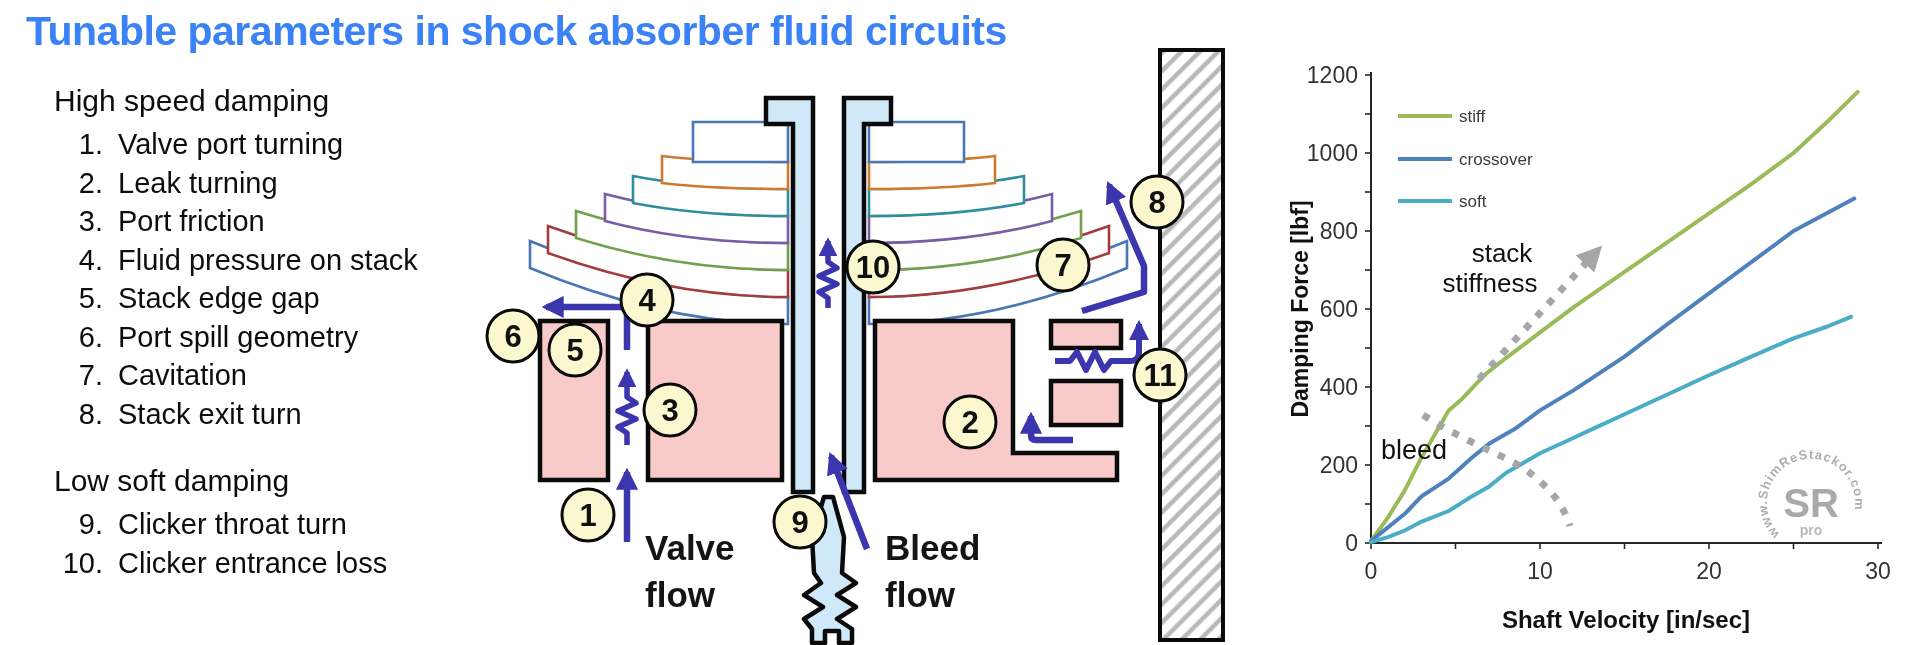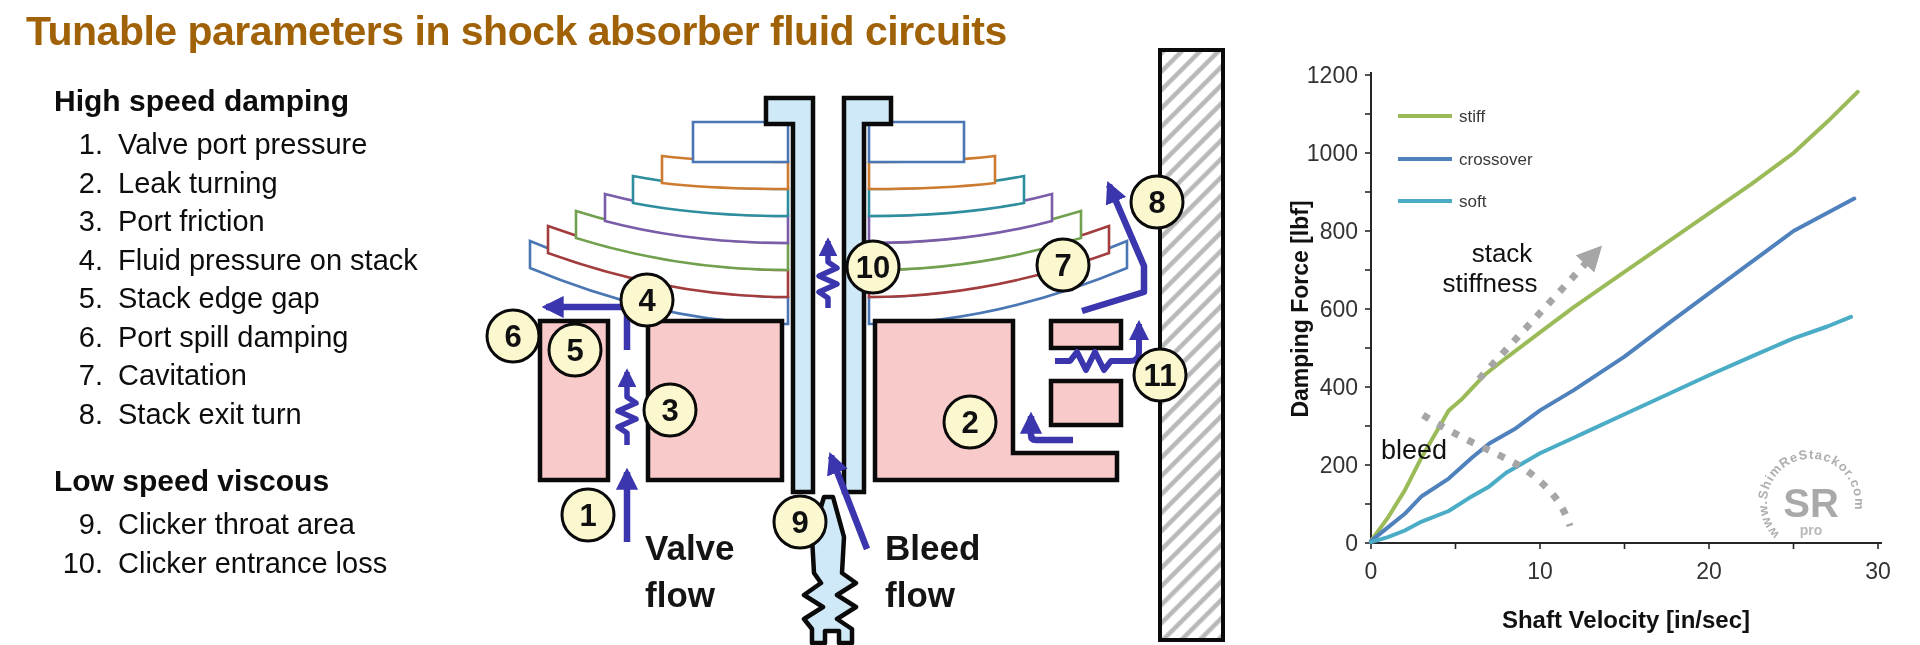--- a/index.html
+++ b/index.html
@@ -1,72 +1,72 @@
 <!DOCTYPE html>
 <html><head>
 <meta charset="utf-8">
 <style>
   html,body{margin:0;padding:0;background:#ffffff;}
   body{width:1920px;height:645px;overflow:hidden;font-family:"Liberation Sans",sans-serif;}
   .stage{position:absolute;left:0;top:0;width:1920px;height:645px;background:#fff;}
-  .title{position:absolute;left:26px;top:8px;font-size:41px;font-weight:bold;letter-spacing:-0.5px;color:#a16207;white-space:nowrap;}
+  .title{position:absolute;left:26px;top:8px;font-size:41px;font-weight:bold;letter-spacing:-0.5px;color:#3b82f6;white-space:nowrap;}
   .lists{position:absolute;left:40px;top:84px;width:440px;color:#0d0d0d;}
-  .lh{font-size:30px;font-weight:bold;margin:0 0 7px 14px;}
+  .lh{font-size:30px;font-weight:normal;margin:0 0 7px 14px;}
   .lh2{margin-top:31px;}
   .row{display:flex;font-size:29px;line-height:38.5px;}
   .num{width:78px;text-align:right;padding-right:15px;box-sizing:border-box;flex:none;}
   svg text{font-family:"Liberation Sans",sans-serif;}
   #diagram{position:absolute;left:430px;top:40px;}
   #chart{position:absolute;left:1280px;top:20px;}
 </style>
 </head>
 <body>
 
 <div class="stage">
 
   <div class="title">Tunable parameters in shock absorber fluid circuits</div>
 
   <div class="lists">
     <div class="lh">High speed damping</div>
     <div class="row">
         <span class="num">1.</span>
-        <span>Valve port pressure</span>
+        <span>Valve port turning</span>
       </div>
     <div class="row">
         <span class="num">2.</span>
         <span>Leak turning</span>
       </div>
     <div class="row">
         <span class="num">3.</span>
         <span>Port friction</span>
       </div>
     <div class="row">
         <span class="num">4.</span>
         <span>Fluid pressure on stack</span>
       </div>
     <div class="row">
         <span class="num">5.</span>
         <span>Stack edge gap</span>
       </div>
     <div class="row">
         <span class="num">6.</span>
-        <span>Port spill damping</span>
+        <span>Port spill geometry</span>
       </div>
     <div class="row">
         <span class="num">7.</span>
         <span>Cavitation</span>
       </div>
     <div class="row">
         <span class="num">8.</span>
         <span>Stack exit turn</span>
       </div>
-    <div class="lh lh2">Low speed viscous</div>
+    <div class="lh lh2">Low soft damping</div>
     <div class="row">
         <span class="num">9.</span>
-        <span>Clicker throat area</span>
+        <span>Clicker throat turn</span>
       </div>
     <div class="row">
         <span class="num">10.</span>
         <span>Clicker entrance loss</span>
       </div>
   </div>
 
   <svg id="diagram" width="810" height="605" viewBox="0 0 810 605">
     <defs>
       <marker id="ab" viewBox="0 0 10 10" refX="8" refY="5" markerWidth="3.4" markerHeight="3.4" orient="auto">

